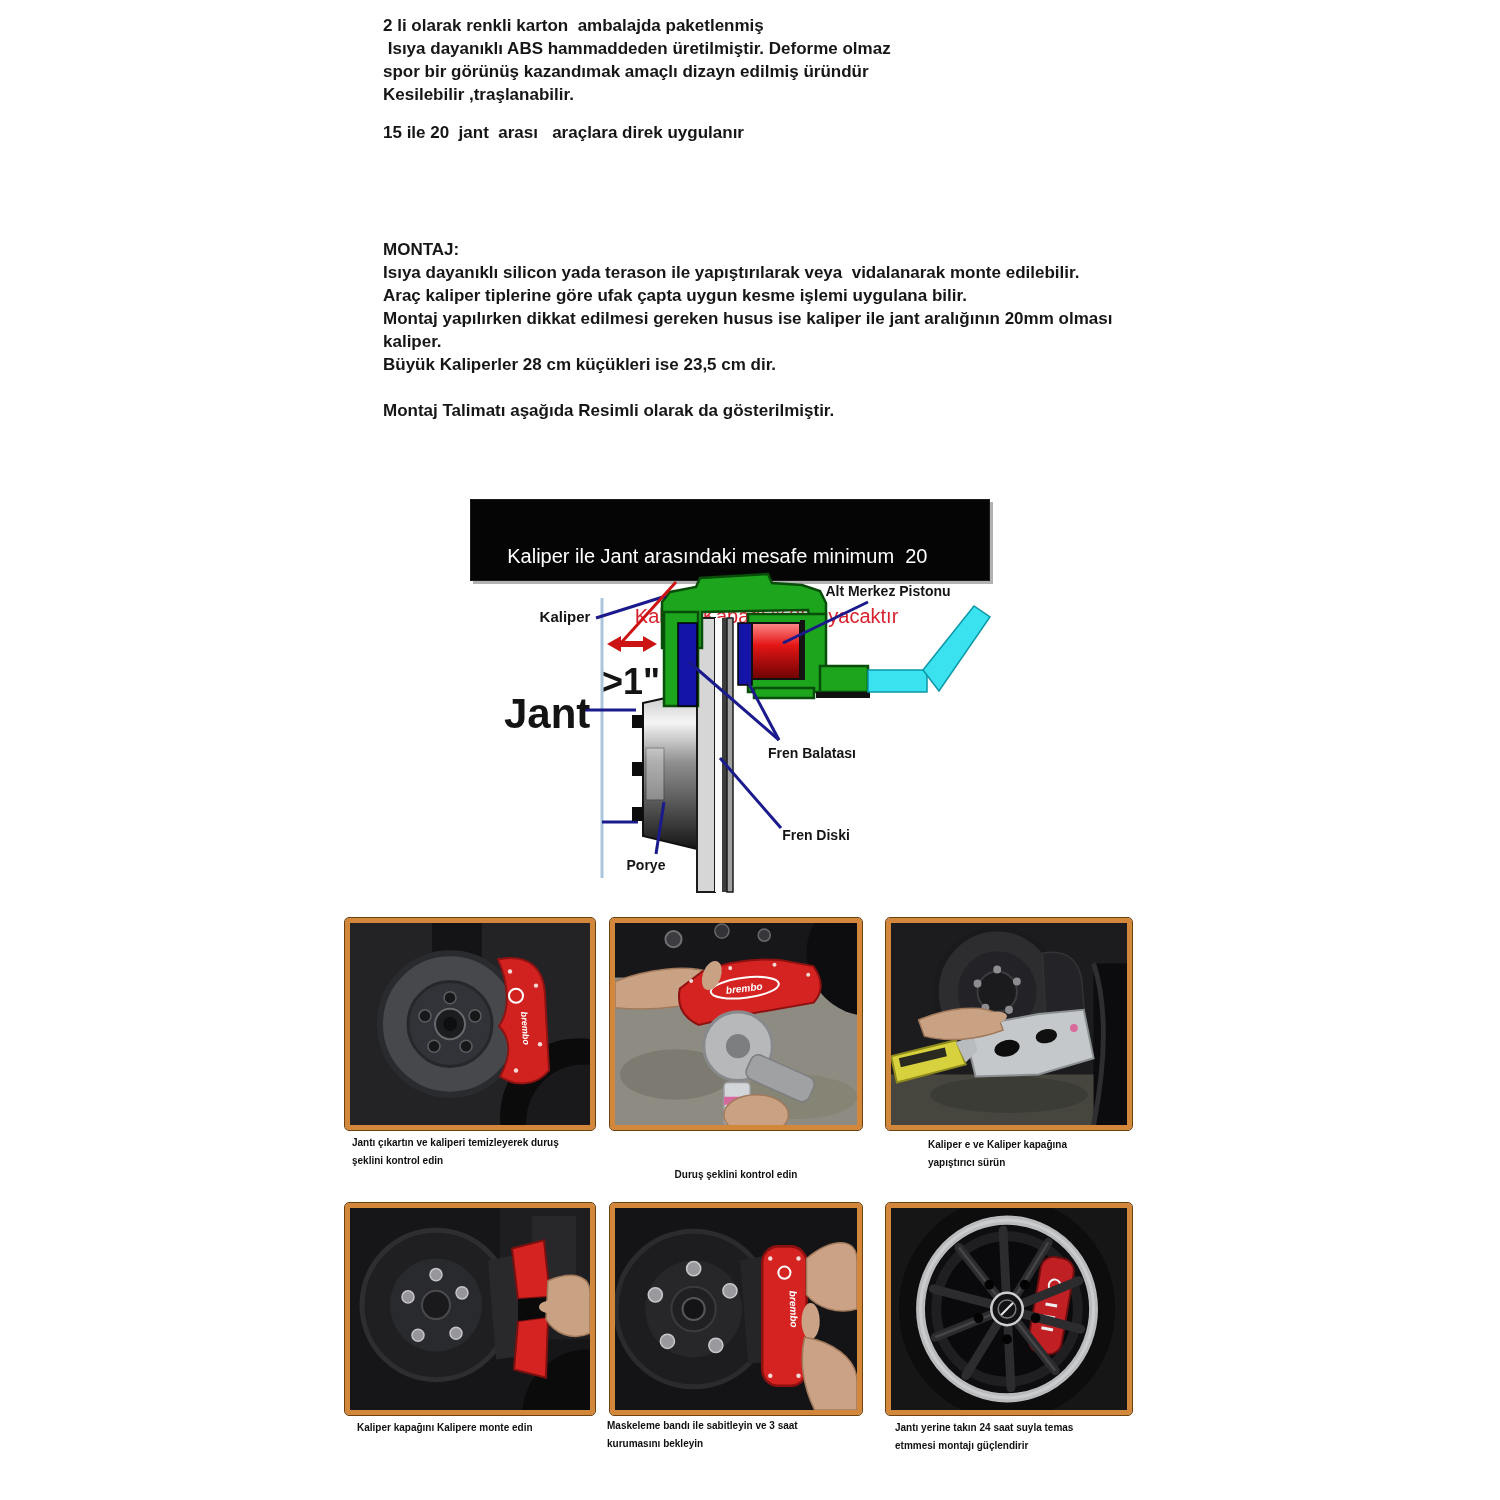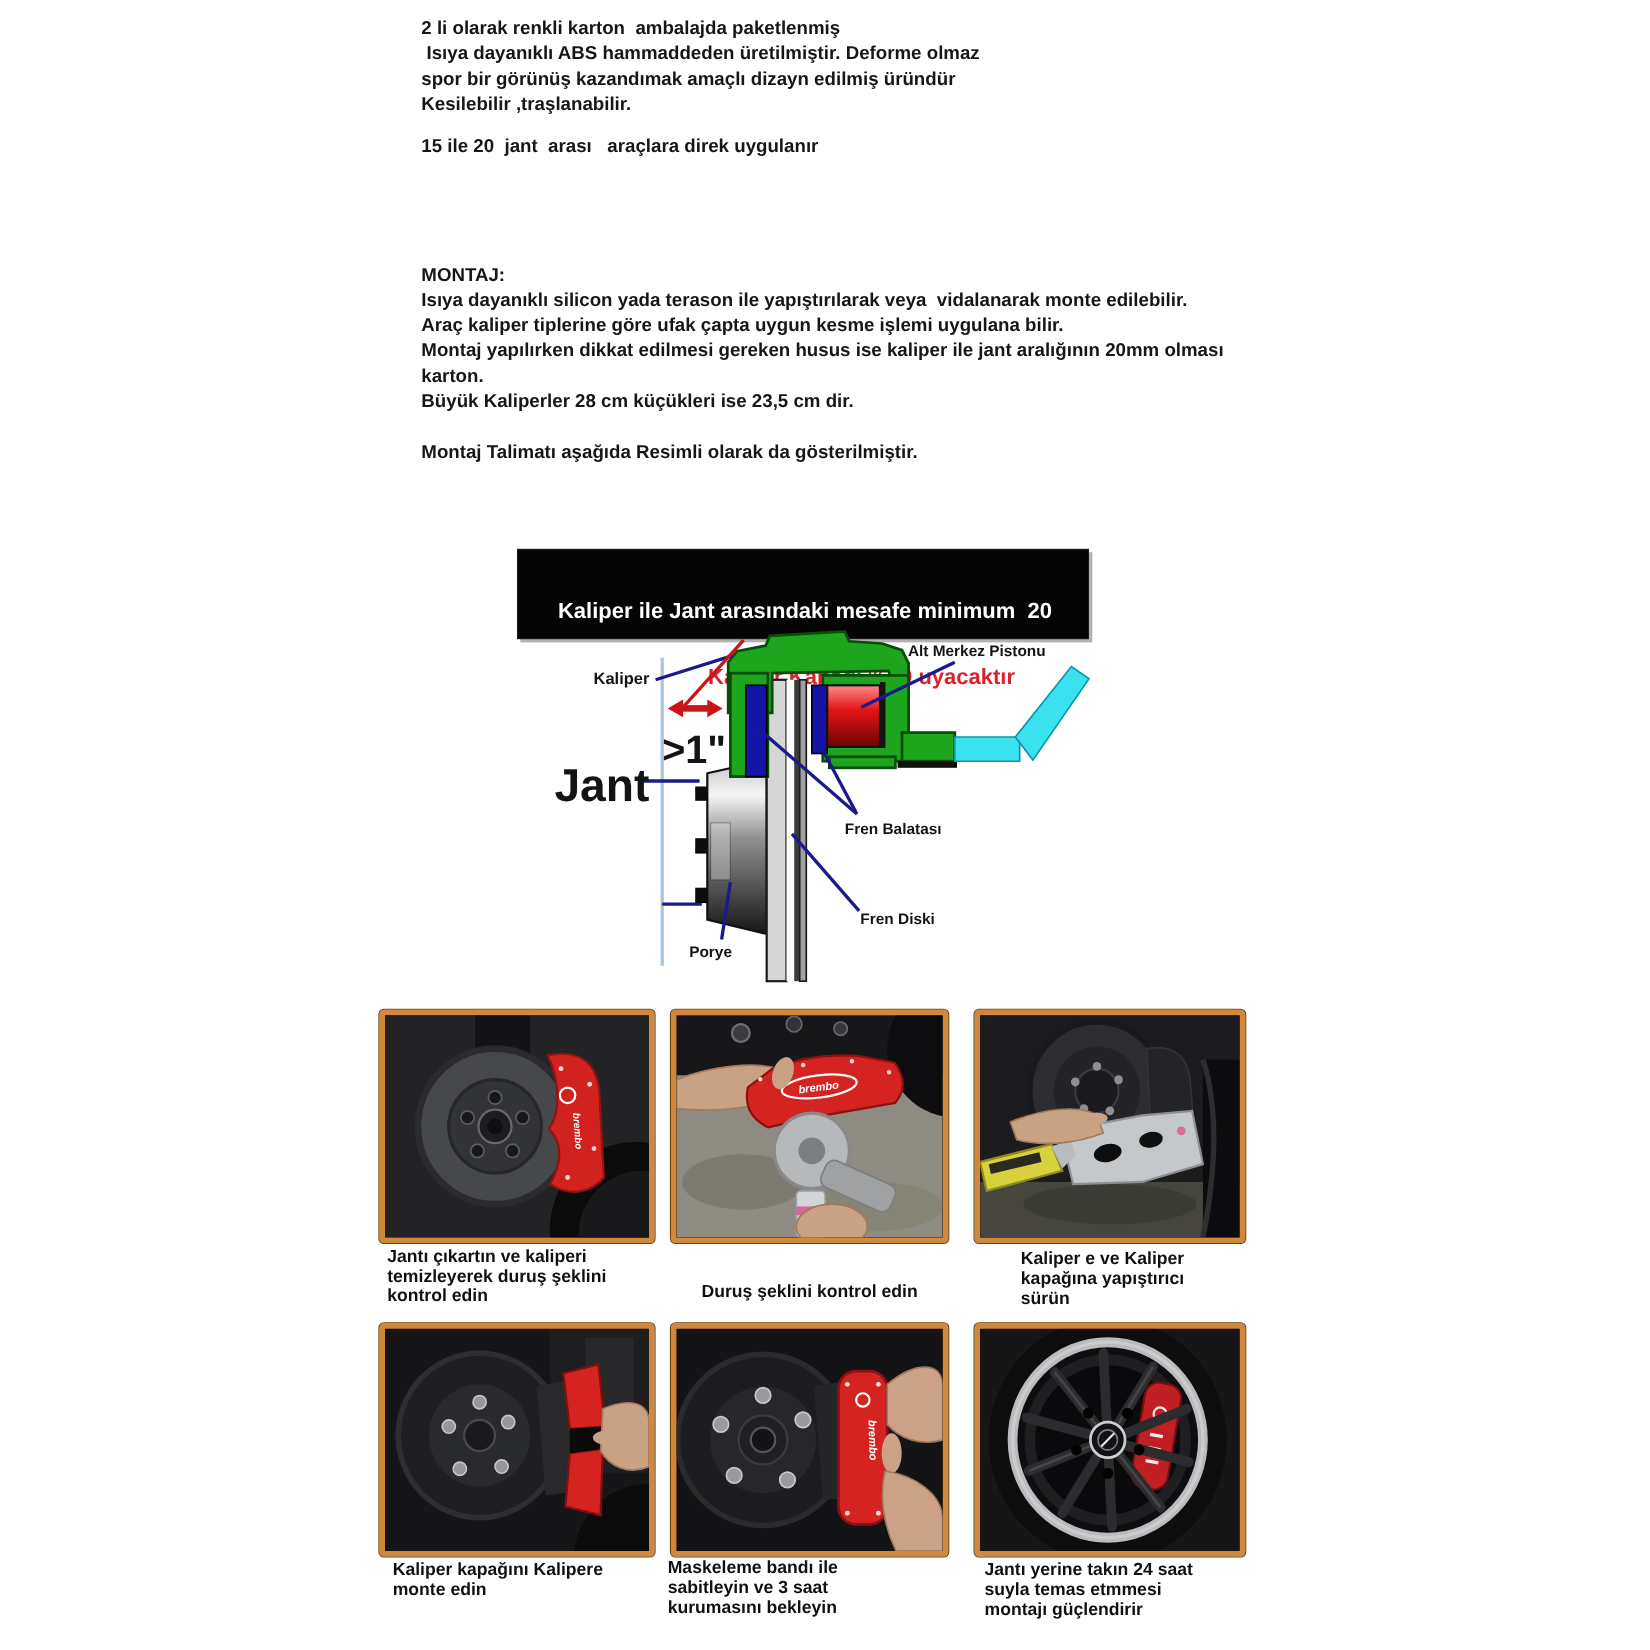--- a/index.html
+++ b/index.html
@@ -10,41 +10,41 @@
   }
   .tline { white-space:pre; font-weight:bold; font-size:17px; line-height:23px; color:#161616; }
   .intro { position:absolute; left:383px; top:14px; }
   .fitment { position:absolute; left:383px; top:121px; }
   .montaj { position:absolute; left:383px; top:238px; }
   .montaj-footer { position:absolute; left:383px; top:399px; }
 
   .banner {
     position:absolute; left:470px; top:499px; width:520px; height:82px;
     background:#050505; color:#ffffff; padding:11px 14px;
-    font-weight:bold; font-size:20px; line-height:30px; white-space:pre;
+    font-weight:normal; font-size:20px; line-height:30px; white-space:pre;
     box-shadow:3px 3px 0 rgba(0,0,0,0.30); border:1px solid #1c1c1c;
   }
   .banner .red-text { color:#d8232e; margin-left:12px; }
 
   .diagram-svg { position:absolute; left:480px; top:570px; width:520px; height:340px; }
   .dlabel { font-family:"Liberation Sans", sans-serif; font-weight:bold; fill:#141414; }
 
   .photo {
     position:absolute; border:5px solid #d2873b; outline:1px solid #6b4312;
     border-radius:4px; background:#111; overflow:hidden;
   }
   .photo svg { display:block; width:100%; height:100%; }
   .p1 { left:345px; top:918px;  width:250px; height:212px; }
   .p2 { left:610px; top:918px;  width:252px; height:212px; }
   .p3 { left:886px; top:918px;  width:246px; height:212px; }
   .p4 { left:345px; top:1203px; width:250px; height:212px; }
   .p5 { left:610px; top:1203px; width:252px; height:212px; }
   .p6 { left:886px; top:1203px; width:246px; height:212px; }
 
-  .caption { position:absolute; font-size:16px; font-weight:bold; line-height:18px; color:#101010; }
+  .caption { position:absolute; font-size:10px; font-weight:bold; line-height:18px; color:#101010; }
   .c1 { left:352px; top:1134px; width:230px; }
   .c2 { left:610px; top:1140px; width:252px; text-align:center;margin-top:26px; }
   .c3 { left:928px; top:1136px; width:175px; }
   .c4 { left:357px; top:1419px; width:210px; }
   .c5 { left:607px; top:1417px; width:225px; }
   .c6 { left:895px; top:1419px; width:215px; }
 </style>
 </head>
 <body>
 
@@ -56,21 +56,21 @@
     <div class="tline">spor bir görünüş kazandımak amaçlı dizayn edilmiş üründür</div>
     <div class="tline">Kesilebilir ,traşlanabilir.</div>
   </div>
   <div class="fitment tline">15 ile 20  jant  arası   araçlara direk uygulanır</div>
 
   <div class="montaj">
     <div class="tline">MONTAJ:</div>
     <div class="tline">Isıya dayanıklı silicon yada terason ile yapıştırılarak veya  vidalanarak monte edilebilir.</div>
     <div class="tline">Araç kaliper tiplerine göre ufak çapta uygun kesme işlemi uygulana bilir.</div>
     <div class="tline">Montaj yapılırken dikkat edilmesi gereken husus ise kaliper ile jant aralığının 20mm olması</div>
-    <div class="tline">karton.</div>
+    <div class="tline">kaliper.</div>
     <div class="tline">Büyük Kaliperler 28 cm küçükleri ise 23,5 cm dir.</div>
   </div>
   <div class="montaj-footer tline">Montaj Talimatı aşağıda Resimli olarak da gösterilmiştir.</div>
 
   <div class="banner">
     <span>Kaliper ile Jant arasındaki mesafe minimum  20</span><br>
     <span>mm olmalıdır</span><span class="red-text">Kaliper Kapağı %99 uyacaktır</span>
   </div>
 
   <svg class="diagram-svg" viewBox="0 0 520 340">

